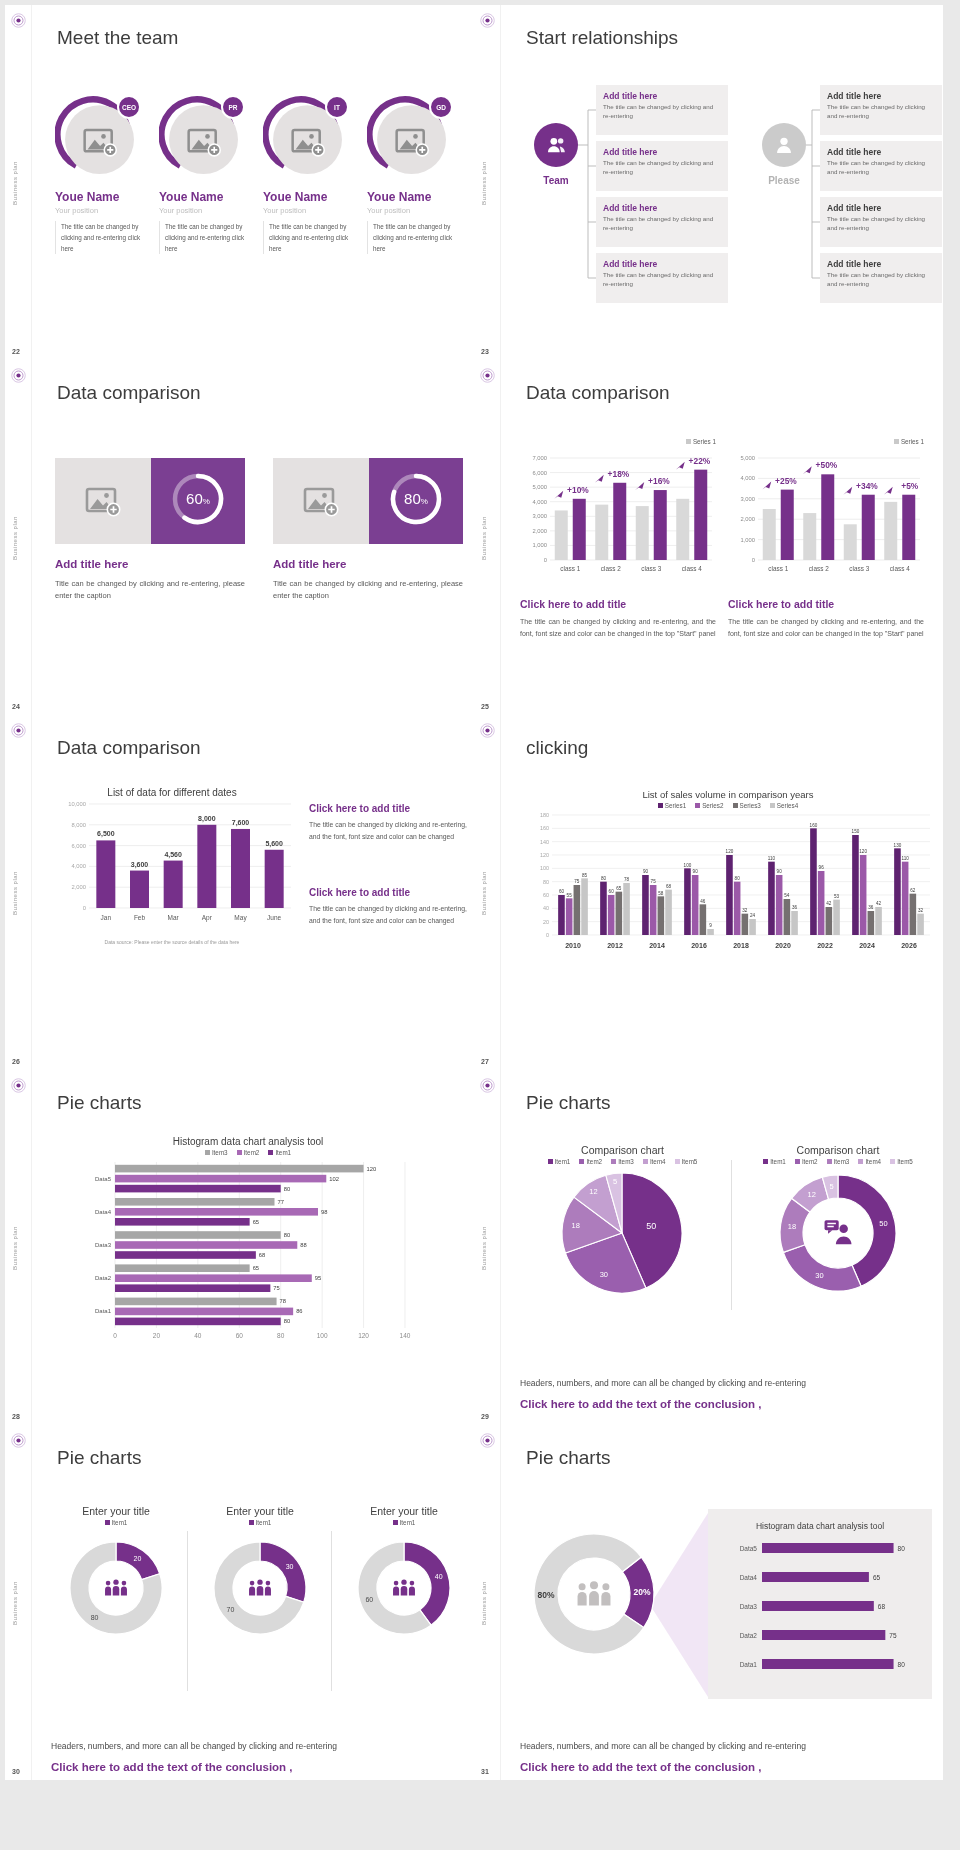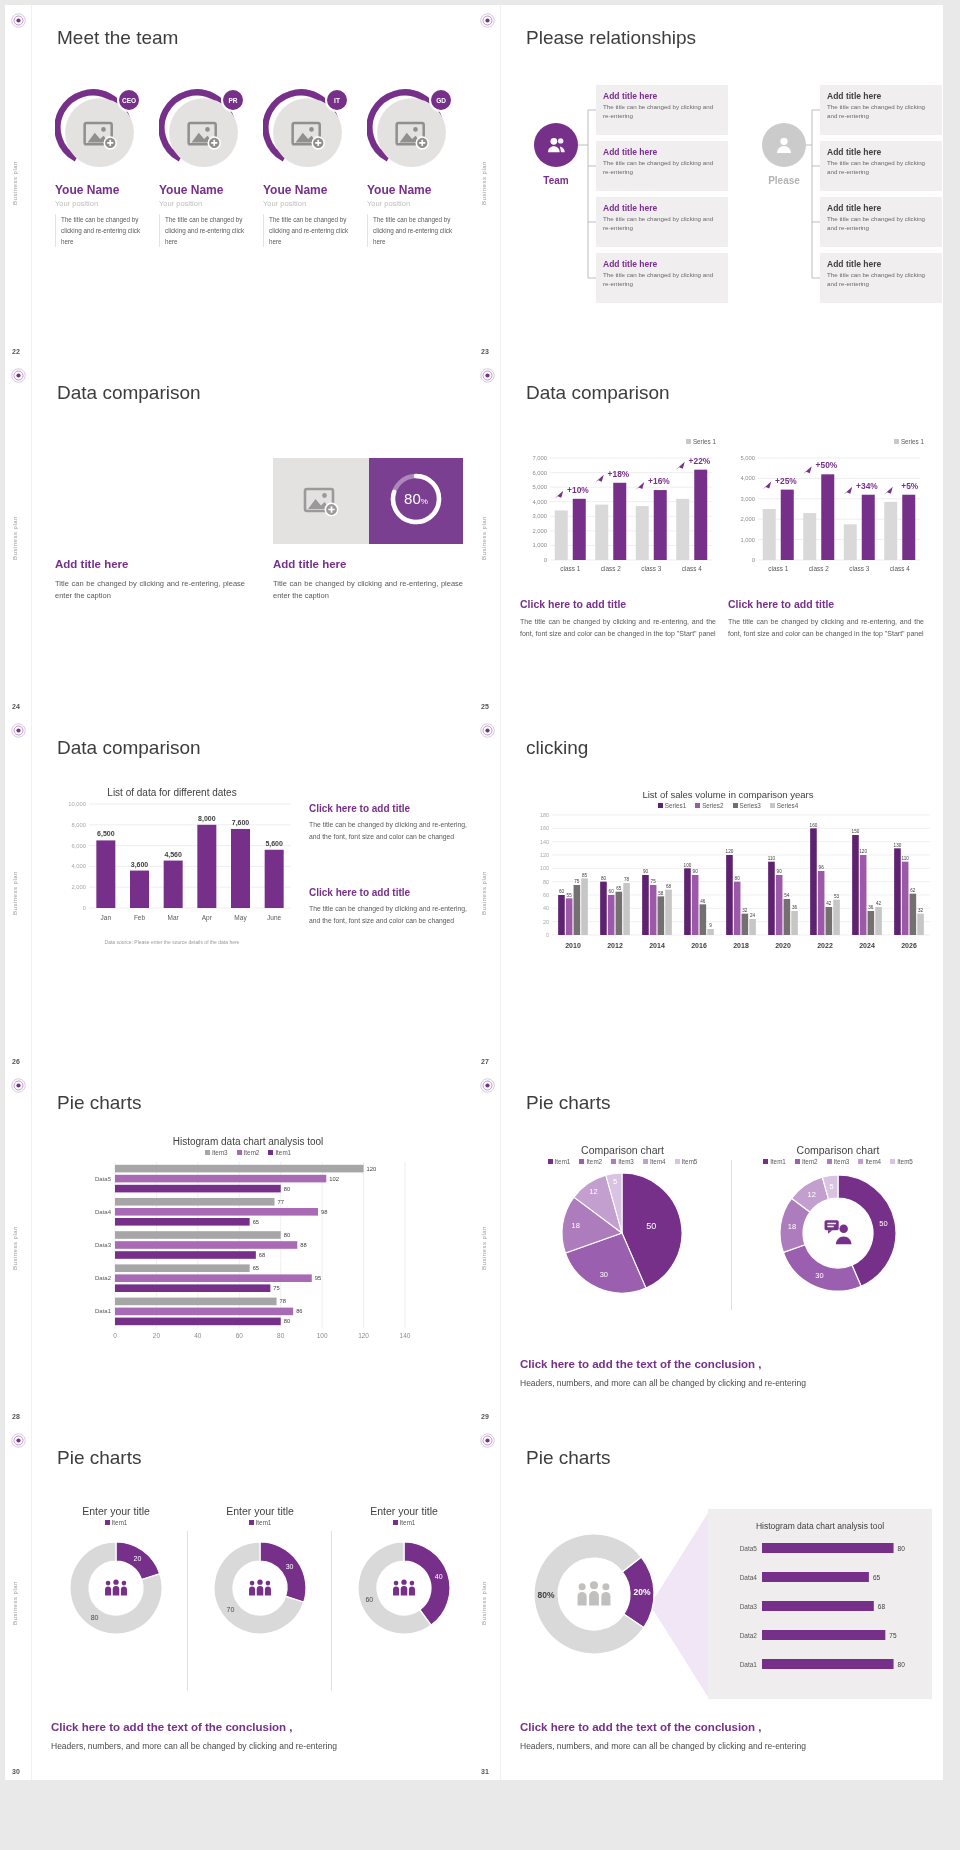--- a/index.html
+++ b/index.html
@@ -13,24 +13,24 @@
   .chart{position:absolute;}
   .leg{display:flex;gap:9px;justify-content:center;align-items:center;font-size:6.3px;color:#595959;margin:2px 0;}
   .leg-r{position:absolute;right:0;top:-6px;margin:0;}
   .li{display:flex;align-items:center;gap:2px;}
   .sw{width:5px;height:5px;display:inline-block;}
   .ct{text-align:center;font-size:10px;color:#404040;margin-bottom:2px;}
   .ct2{text-align:center;font-size:10.5px;color:#3f3f3f;margin-bottom:1px;}
   .cnote{text-align:center;font-size:5px;color:#9a9a9a;margin-top:1px;}
   .capt{position:absolute;font-size:10.5px;font-weight:bold;color:#76308a;}
   .capb{position:absolute;font-size:7px;color:#595959;text-align:justify;line-height:1.65;}
-  .conc-t{position:absolute;left:46px;font-size:11.5px;font-weight:bold;color:#76308a;}
+  .conc-t{position:absolute;left:46px;font-size:11.5px;font-weight:bold;color:#76308a;margin-top:40px;}
   .conc-b{position:absolute;left:46px;font-size:8.5px;color:#4a4a4a;}
   .member{width:92px;}
-  .members{position:absolute;left:50px;top:84px;display:flex;gap:12px;}
+  .members{position:absolute;left:50px;top:91px;display:flex;gap:12px;}
   .avatar{position:relative;width:84px;height:84px;}
   .badge{position:absolute;top:-1px;right:-2px;width:24px;height:24px;border-radius:50%;background:#76308a;color:#fff;font-size:6.5px;font-weight:bold;display:flex;align-items:center;justify-content:center;border:2px solid #fff;box-sizing:border-box;}
   .m-name{font-size:12px;font-weight:bold;color:#76308a;margin-top:10px;}
   .m-pos{font-size:7.5px;color:#bdbdbd;margin-top:2px;}
   .m-body{font-size:6.3px;color:#595959;line-height:1.75;margin-top:6px;border-left:1px solid #e3e3e3;padding-left:5px;}
   .hub{position:absolute;width:44px;height:44px;border-radius:50%;display:flex;align-items:center;justify-content:center;}
   .hub svg{width:26px;height:26px;}
   .hub-label{position:absolute;font-size:10px;font-weight:bold;text-align:center;}
   .rel-item{position:absolute;width:132px;height:50px;background:#f0eeee;padding:6px 7px;box-sizing:border-box;}
   .rel-item.rt{width:122px;}
@@ -131,21 +131,21 @@
   <div class="cell">
     <div class="rail">
       <div class="logo"><svg width="15" height="15" viewBox="0 0 20 20">
             <circle cx="10" cy="10" r="9" fill="none" stroke="#d5bfe0" stroke-width="1.2"></circle>
             <circle cx="10" cy="10" r="6" fill="none" stroke="#b48cc6" stroke-width="1.2"></circle>
             <circle cx="10" cy="10" r="2.8" fill="#76308a"></circle>
           </svg></div>
       <div class="vlabel">Business plan</div>
     </div>
     <div class="pagenum">23</div>
-    <div class="s-title">Please relationships</div>
+    <div class="s-title">Start relationships</div>
     <svg style="position:absolute;inset:0;pointer-events:none" width="469" height="355">
       <g stroke="#b5b5b5" stroke-width="0.9" fill="none">
         <path d="M104 140 H114 M114 105 V273 M114 105 H122 M114 161 H122 M114 217 H122 M114 273 H122"></path>
         <path d="M332 140 H338 M338 105 V273 M338 105 H346 M338 161 H346 M338 217 H346 M338 273 H346"></path>
       </g>
     </svg>
     <div class="hub hub-team" style="left:60px;top:118px;background:#76308a">
         <svg viewBox="0 0 24 24">
           <circle cx="10" cy="8.6" r="3.1" fill="#fff"></circle>
           <path d="M4.6 18.6 c0-3 2.4-5.4 5.4-5.4 s5.4 2.4 5.4 5.4 z" fill="#fff"></path>
@@ -199,20 +199,38 @@
     <div class="rail">
       <div class="logo"><svg width="15" height="15" viewBox="0 0 20 20">
             <circle cx="10" cy="10" r="9" fill="none" stroke="#d5bfe0" stroke-width="1.2"></circle>
             <circle cx="10" cy="10" r="6" fill="none" stroke="#b48cc6" stroke-width="1.2"></circle>
             <circle cx="10" cy="10" r="2.8" fill="#76308a"></circle>
           </svg></div>
       <div class="vlabel">Business plan</div>
     </div>
     <div class="pagenum">24</div>
     <div class="s-title">Data comparison</div>
+    <div class="dc-card" style="left:50px;top:98px">
+      <div class="dc-img imgph">
+          <svg width="36" height="32" viewBox="0 0 36 32">
+            <rect x="2" y="4" width="28" height="22" rx="2" fill="none" stroke="#9a9a9a" stroke-width="2.6"></rect>
+            <circle cx="21.5" cy="10.5" r="2.4" fill="#9a9a9a"></circle>
+            <path d="M5 24 L12.5 14 L18 20.5 L21.5 17 L27 24 Z" fill="#9a9a9a"></path>
+            <circle cx="28.5" cy="24.5" r="6.2" fill="#9a9a9a" stroke="#ffffff" stroke-width="1.6"></circle>
+            <path d="M28.5 21.3 v6.4 M25.3 24.5 h6.4" stroke="#ffffff" stroke-width="1.7" fill="none"></path>
+          </svg>
+        </div>
+      <div class="dc-ring">
+          <div><svg width="64" height="64">
+    <circle cx="32" cy="32" r="23" fill="none" stroke="rgba(255,255,255,0.38)" stroke-width="4.5"></circle>
+    <path d="M32 9 A23 23 0 1 1 18.48093919727312 50.60739087062379" fill="none" stroke="#fff" stroke-width="4.5" stroke-linecap="round"></path>
+    <text x="32" y="37" text-anchor="middle" fill="#fff" font-size="15">60<tspan font-size="8">%</tspan></text>
+            </svg></div>
+        </div>
+    </div>
     <div class="dc-card" style="left:268px;top:98px">
       <div class="dc-img imgph">
           <svg width="36" height="32" viewBox="0 0 36 32">
             <rect x="2" y="4" width="28" height="22" rx="2" fill="none" stroke="#9a9a9a" stroke-width="2.6"></rect>
             <circle cx="21.5" cy="10.5" r="2.4" fill="#9a9a9a"></circle>
             <path d="M5 24 L12.5 14 L18 20.5 L21.5 17 L27 24 Z" fill="#9a9a9a"></path>
             <circle cx="28.5" cy="24.5" r="6.2" fill="#9a9a9a" stroke="#ffffff" stroke-width="1.6"></circle>
             <path d="M28.5 21.3 v6.4 M25.3 24.5 h6.4" stroke="#ffffff" stroke-width="1.7" fill="none"></path>
           </svg>
         </div>

